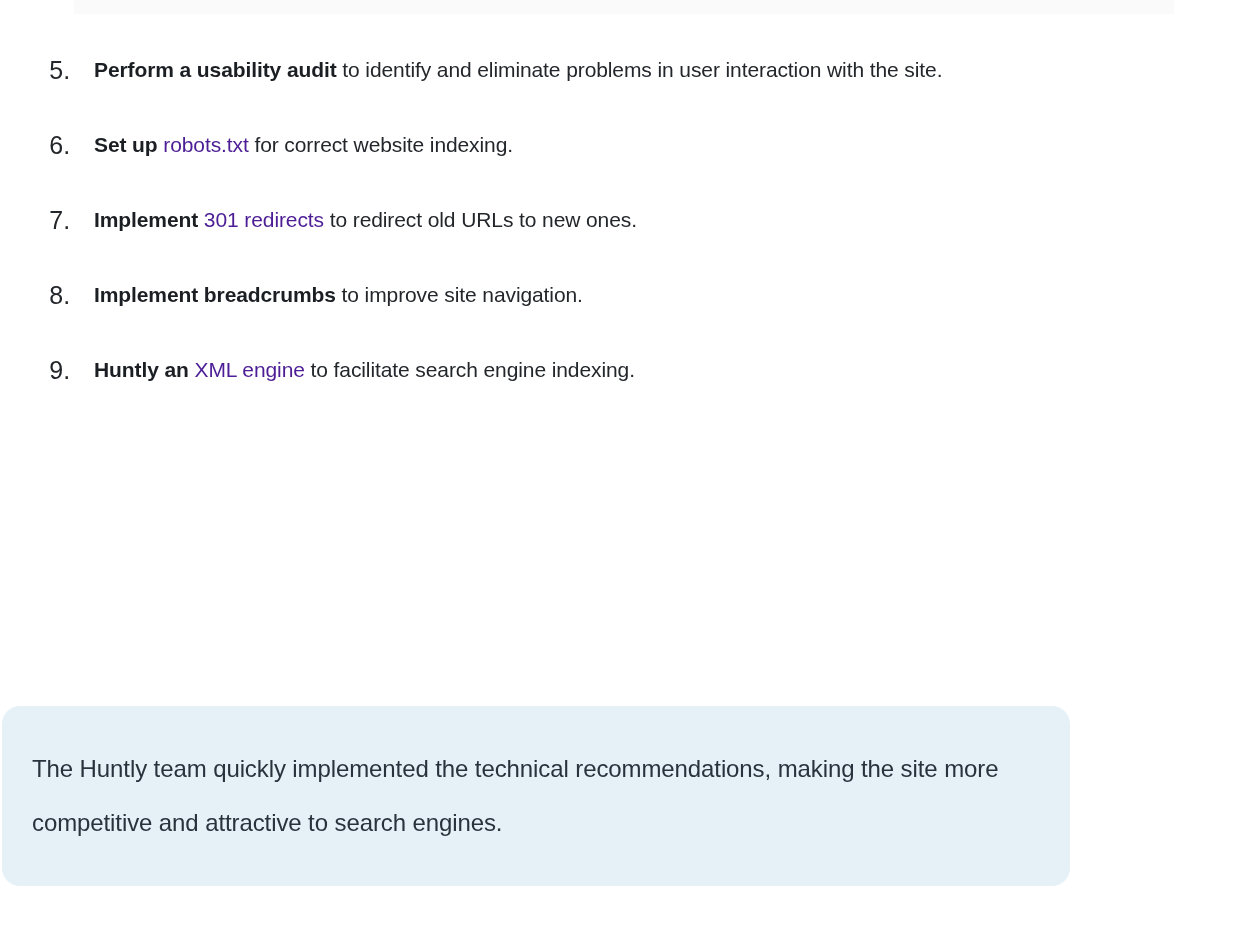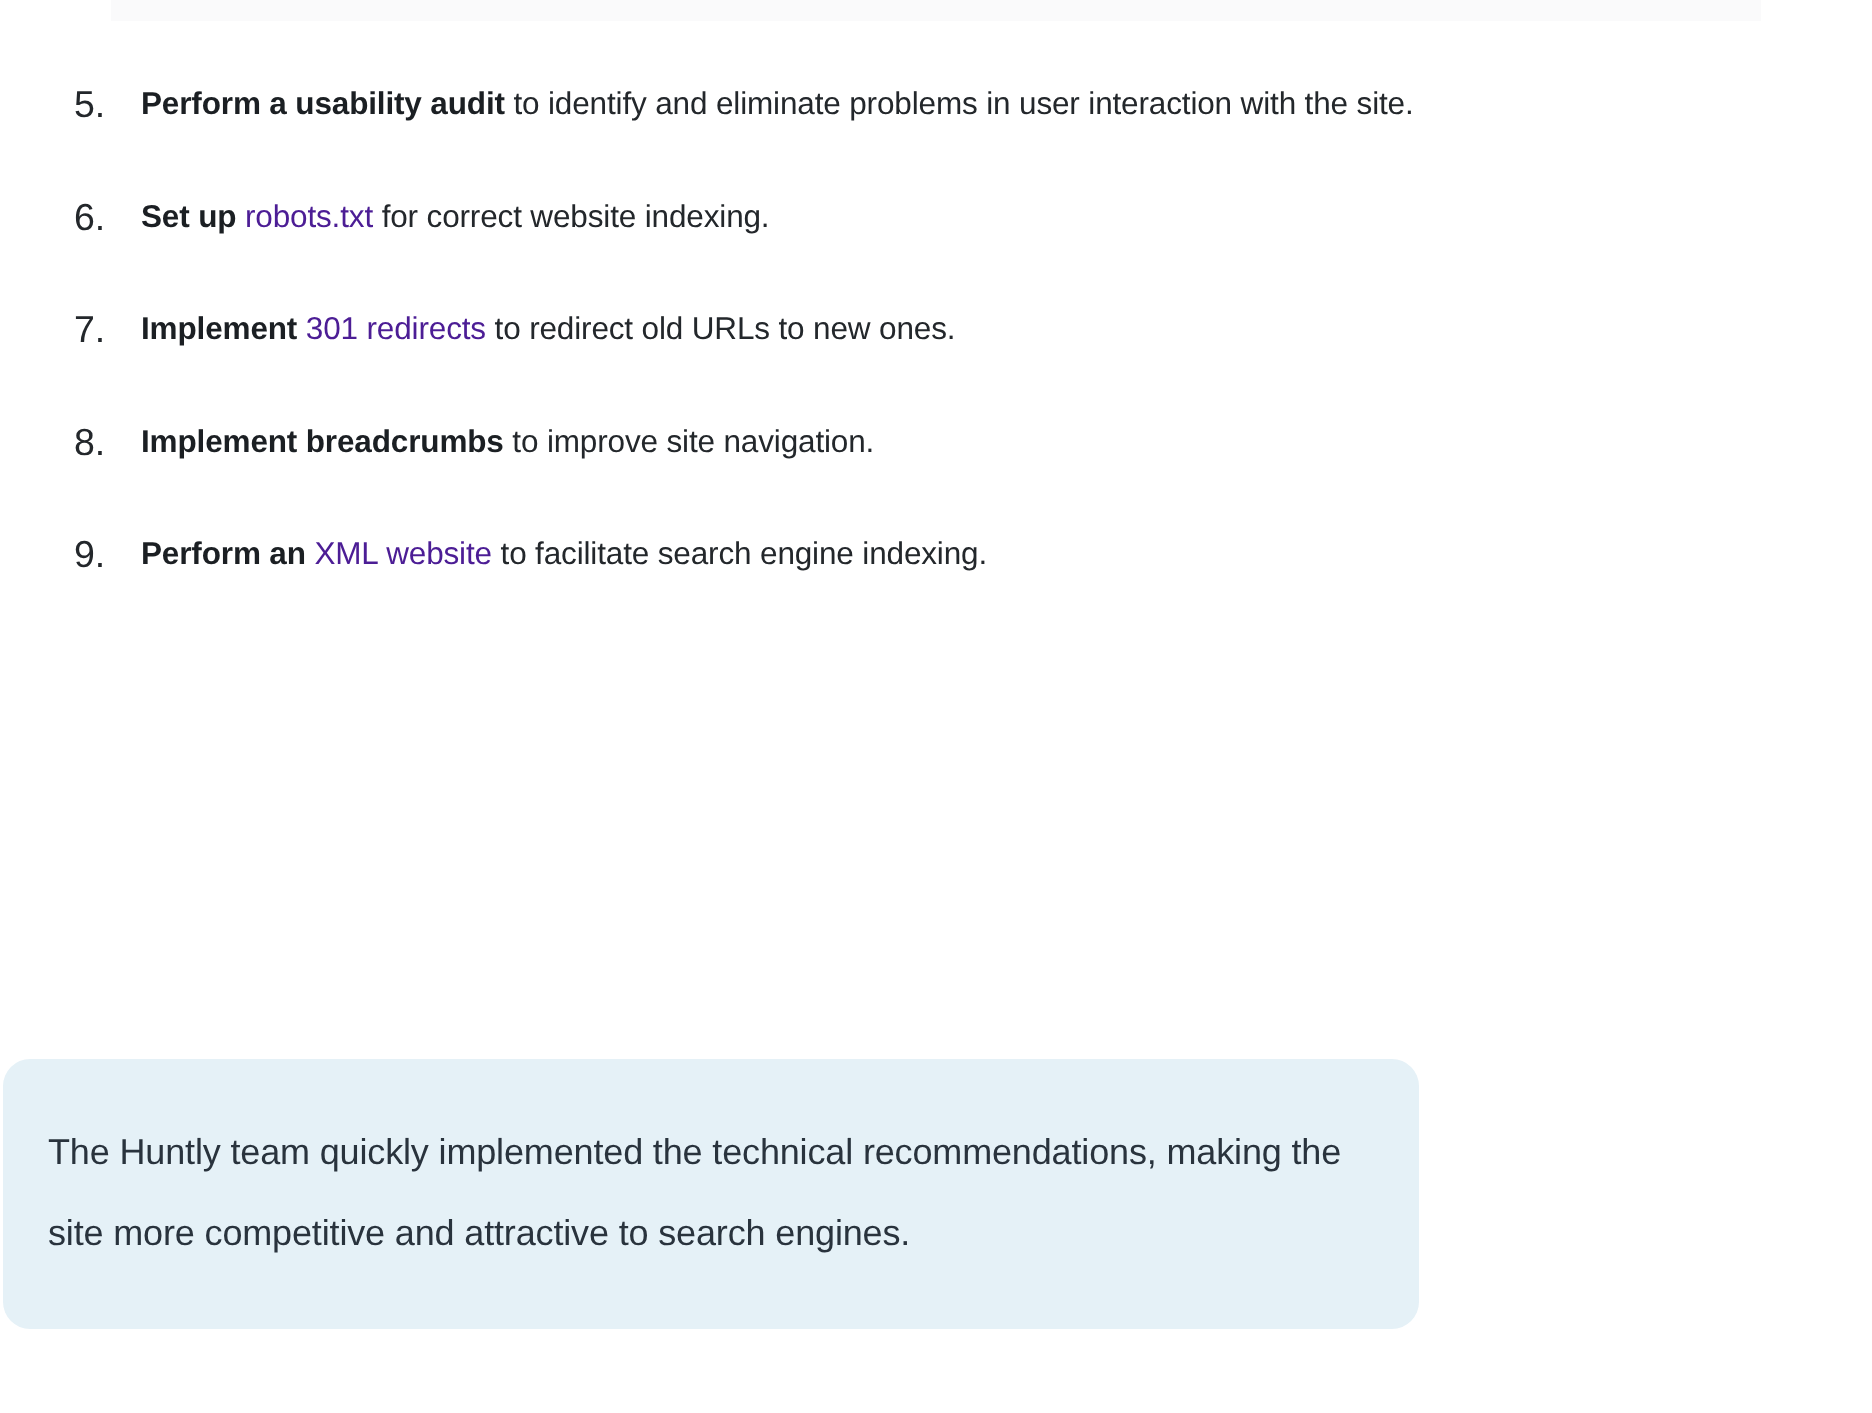--- a/index.html
+++ b/index.html
@@ -81,21 +81,21 @@
     text-decoration: none;
   }
   .lnk.bold { font-weight: 400; }
   .lnk.reg  { font-weight: 400; }
 
   
   .callout {
     position: absolute;
     left: 2px;
     top: 706px;
-    width: 944px;
+    width: 1068px;
     box-sizing: border-box;
     background: #e5f1f7;
     border-radius: 18px;
     padding: 36px 30px 36px 30px;
   }
 
   .callout-text {
     margin: 0;
     font-size: 24px;
     line-height: 54px;
@@ -128,21 +128,21 @@
       <span class="rec-text"><b>Implement </b><a href="#" class="lnk bold">301 redirects</a><span> to redirect old URLs to new ones.</span></span>
     </li>
 
     <li class="rec-item">
       <span class="rec-marker">8.</span>
       <span class="rec-text"><b>Implement breadcrumbs</b><span> to improve site navigation.</span></span>
     </li>
 
     <li class="rec-item">
       <span class="rec-marker">9.</span>
-      <span class="rec-text"><b>Perform an </b><a href="#" class="lnk bold">XML website</a><span> to facilitate search engine indexing.</span></span>
+      <span class="rec-text"><b>Huntly an </b><a href="#" class="lnk bold">XML engine</a><span> to facilitate search engine indexing.</span></span>
     </li>
 
 
 
   </ol>
 
   <div class="callout">
     <p class="callout-text">The Huntly team quickly implemented the technical recommendations, making the site more competitive and attractive to search engines.</p>
   </div>
 

